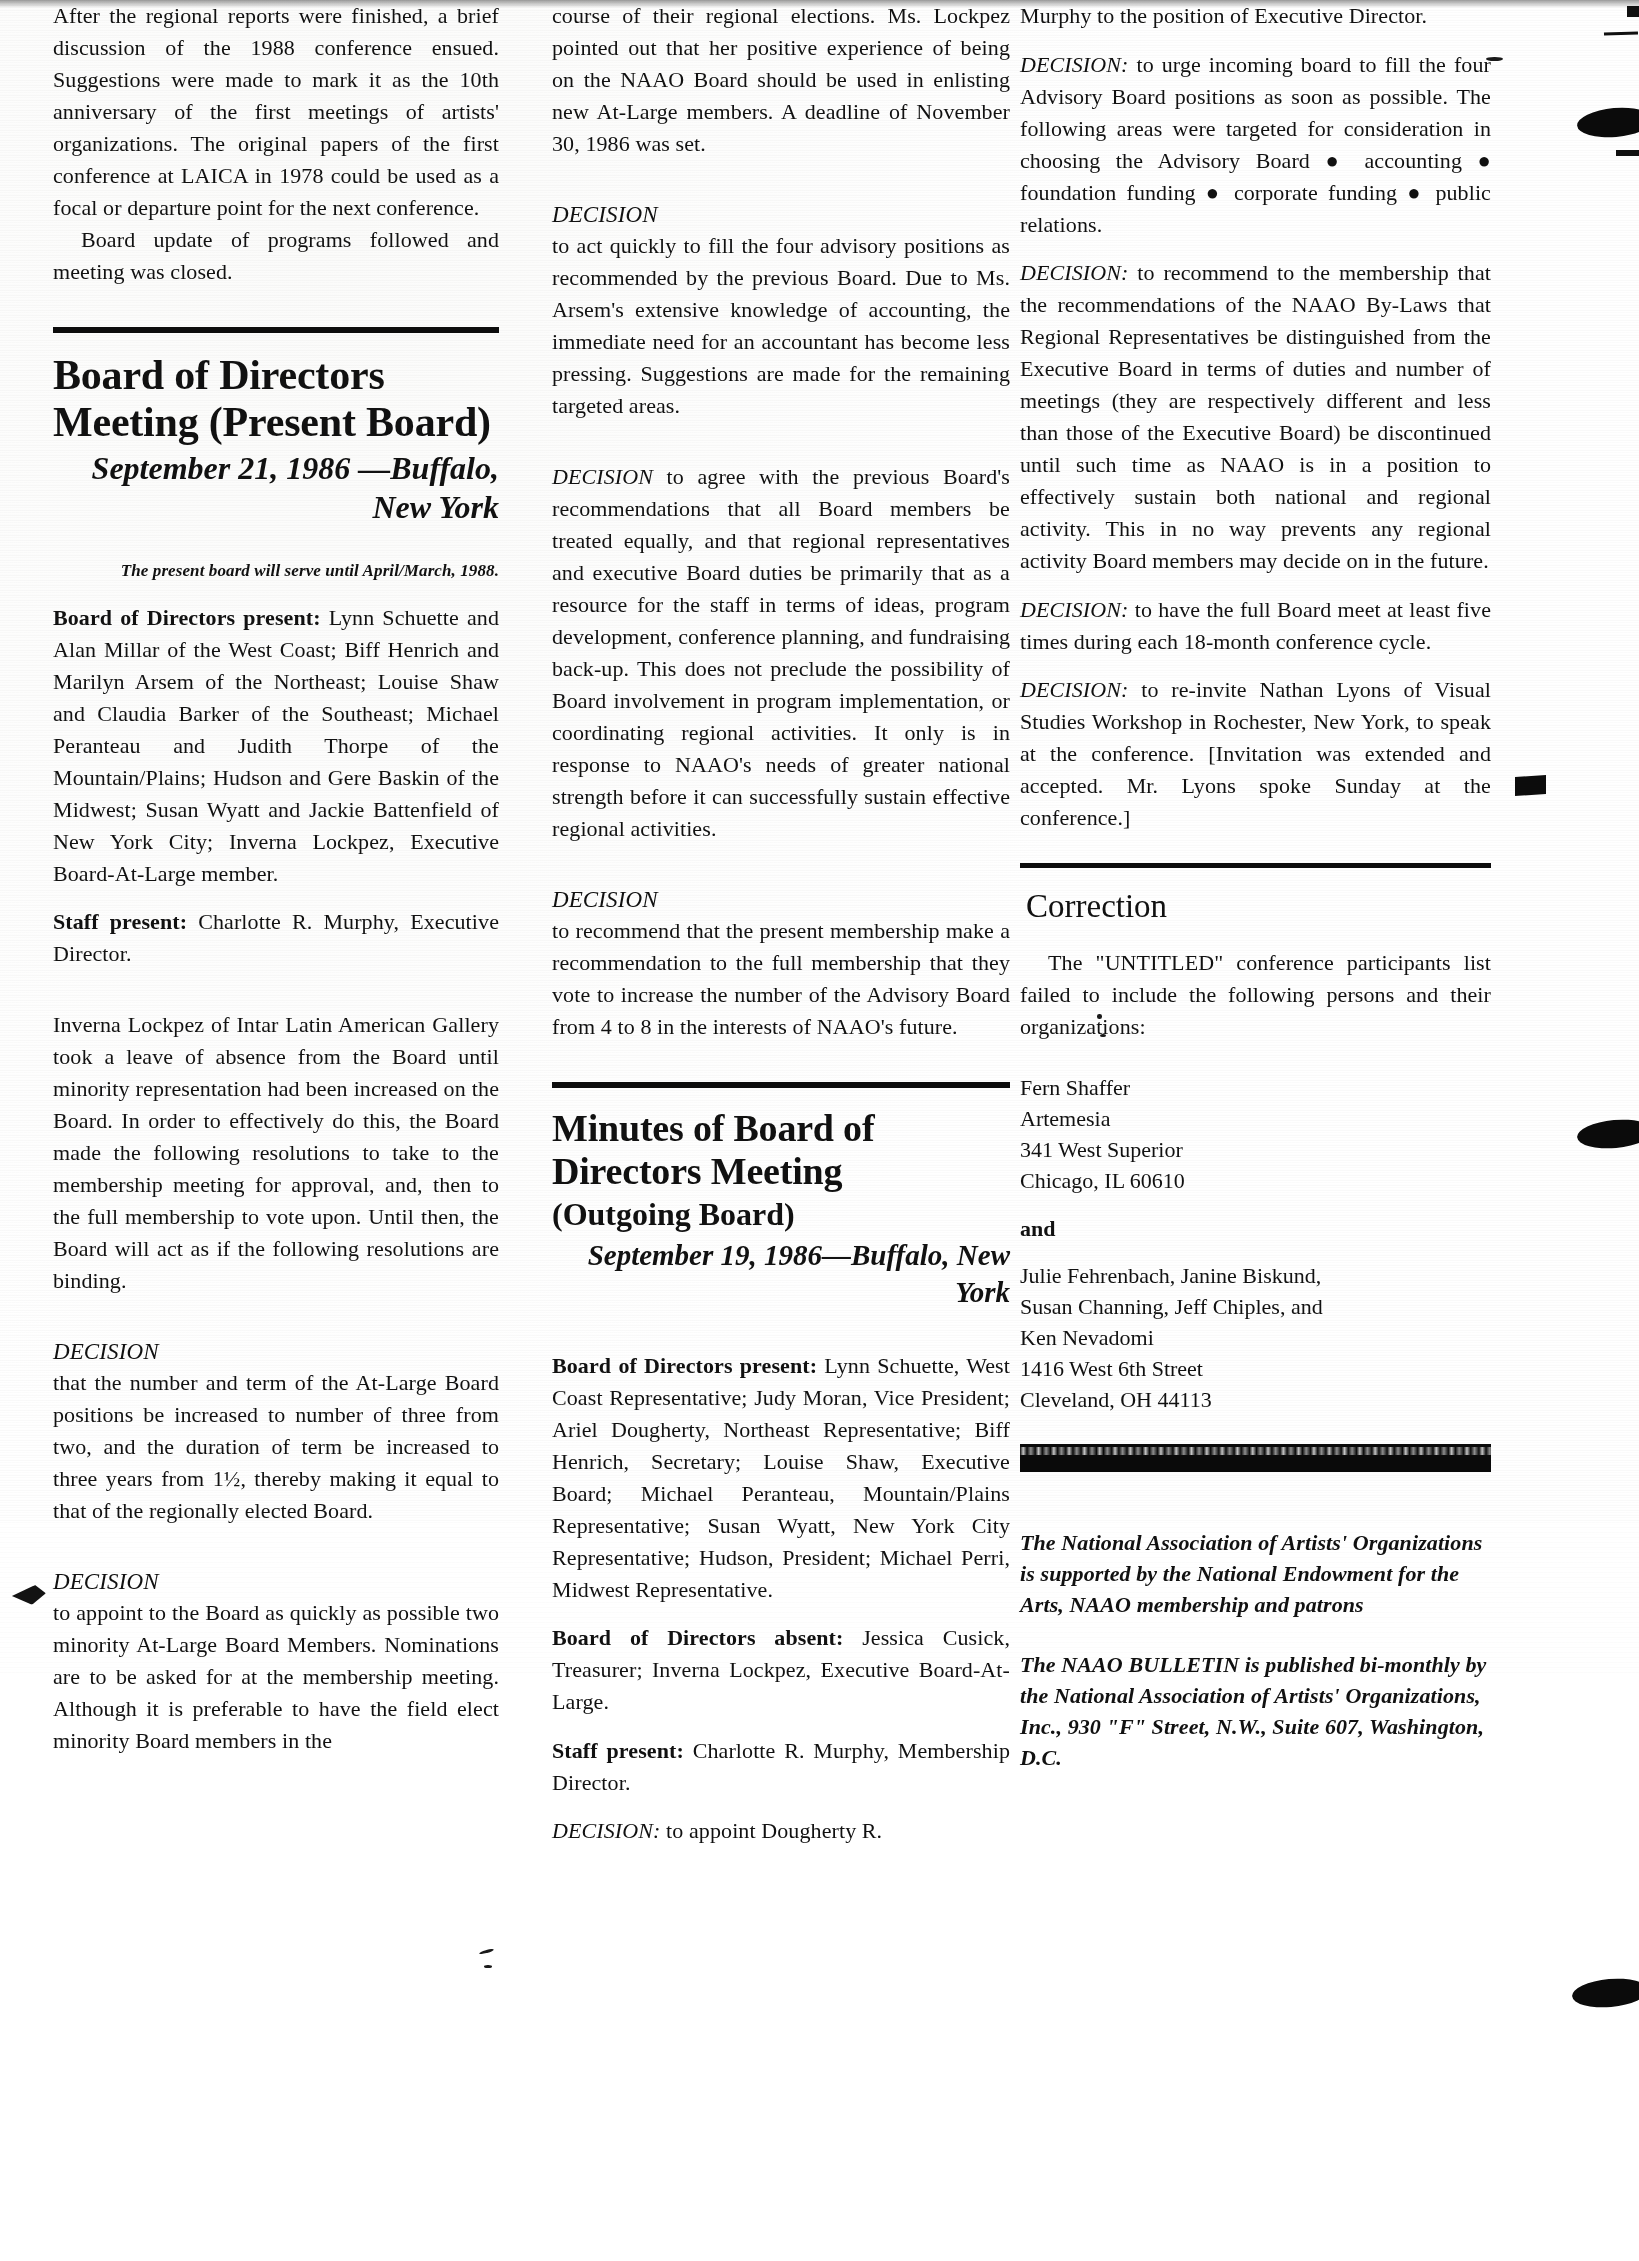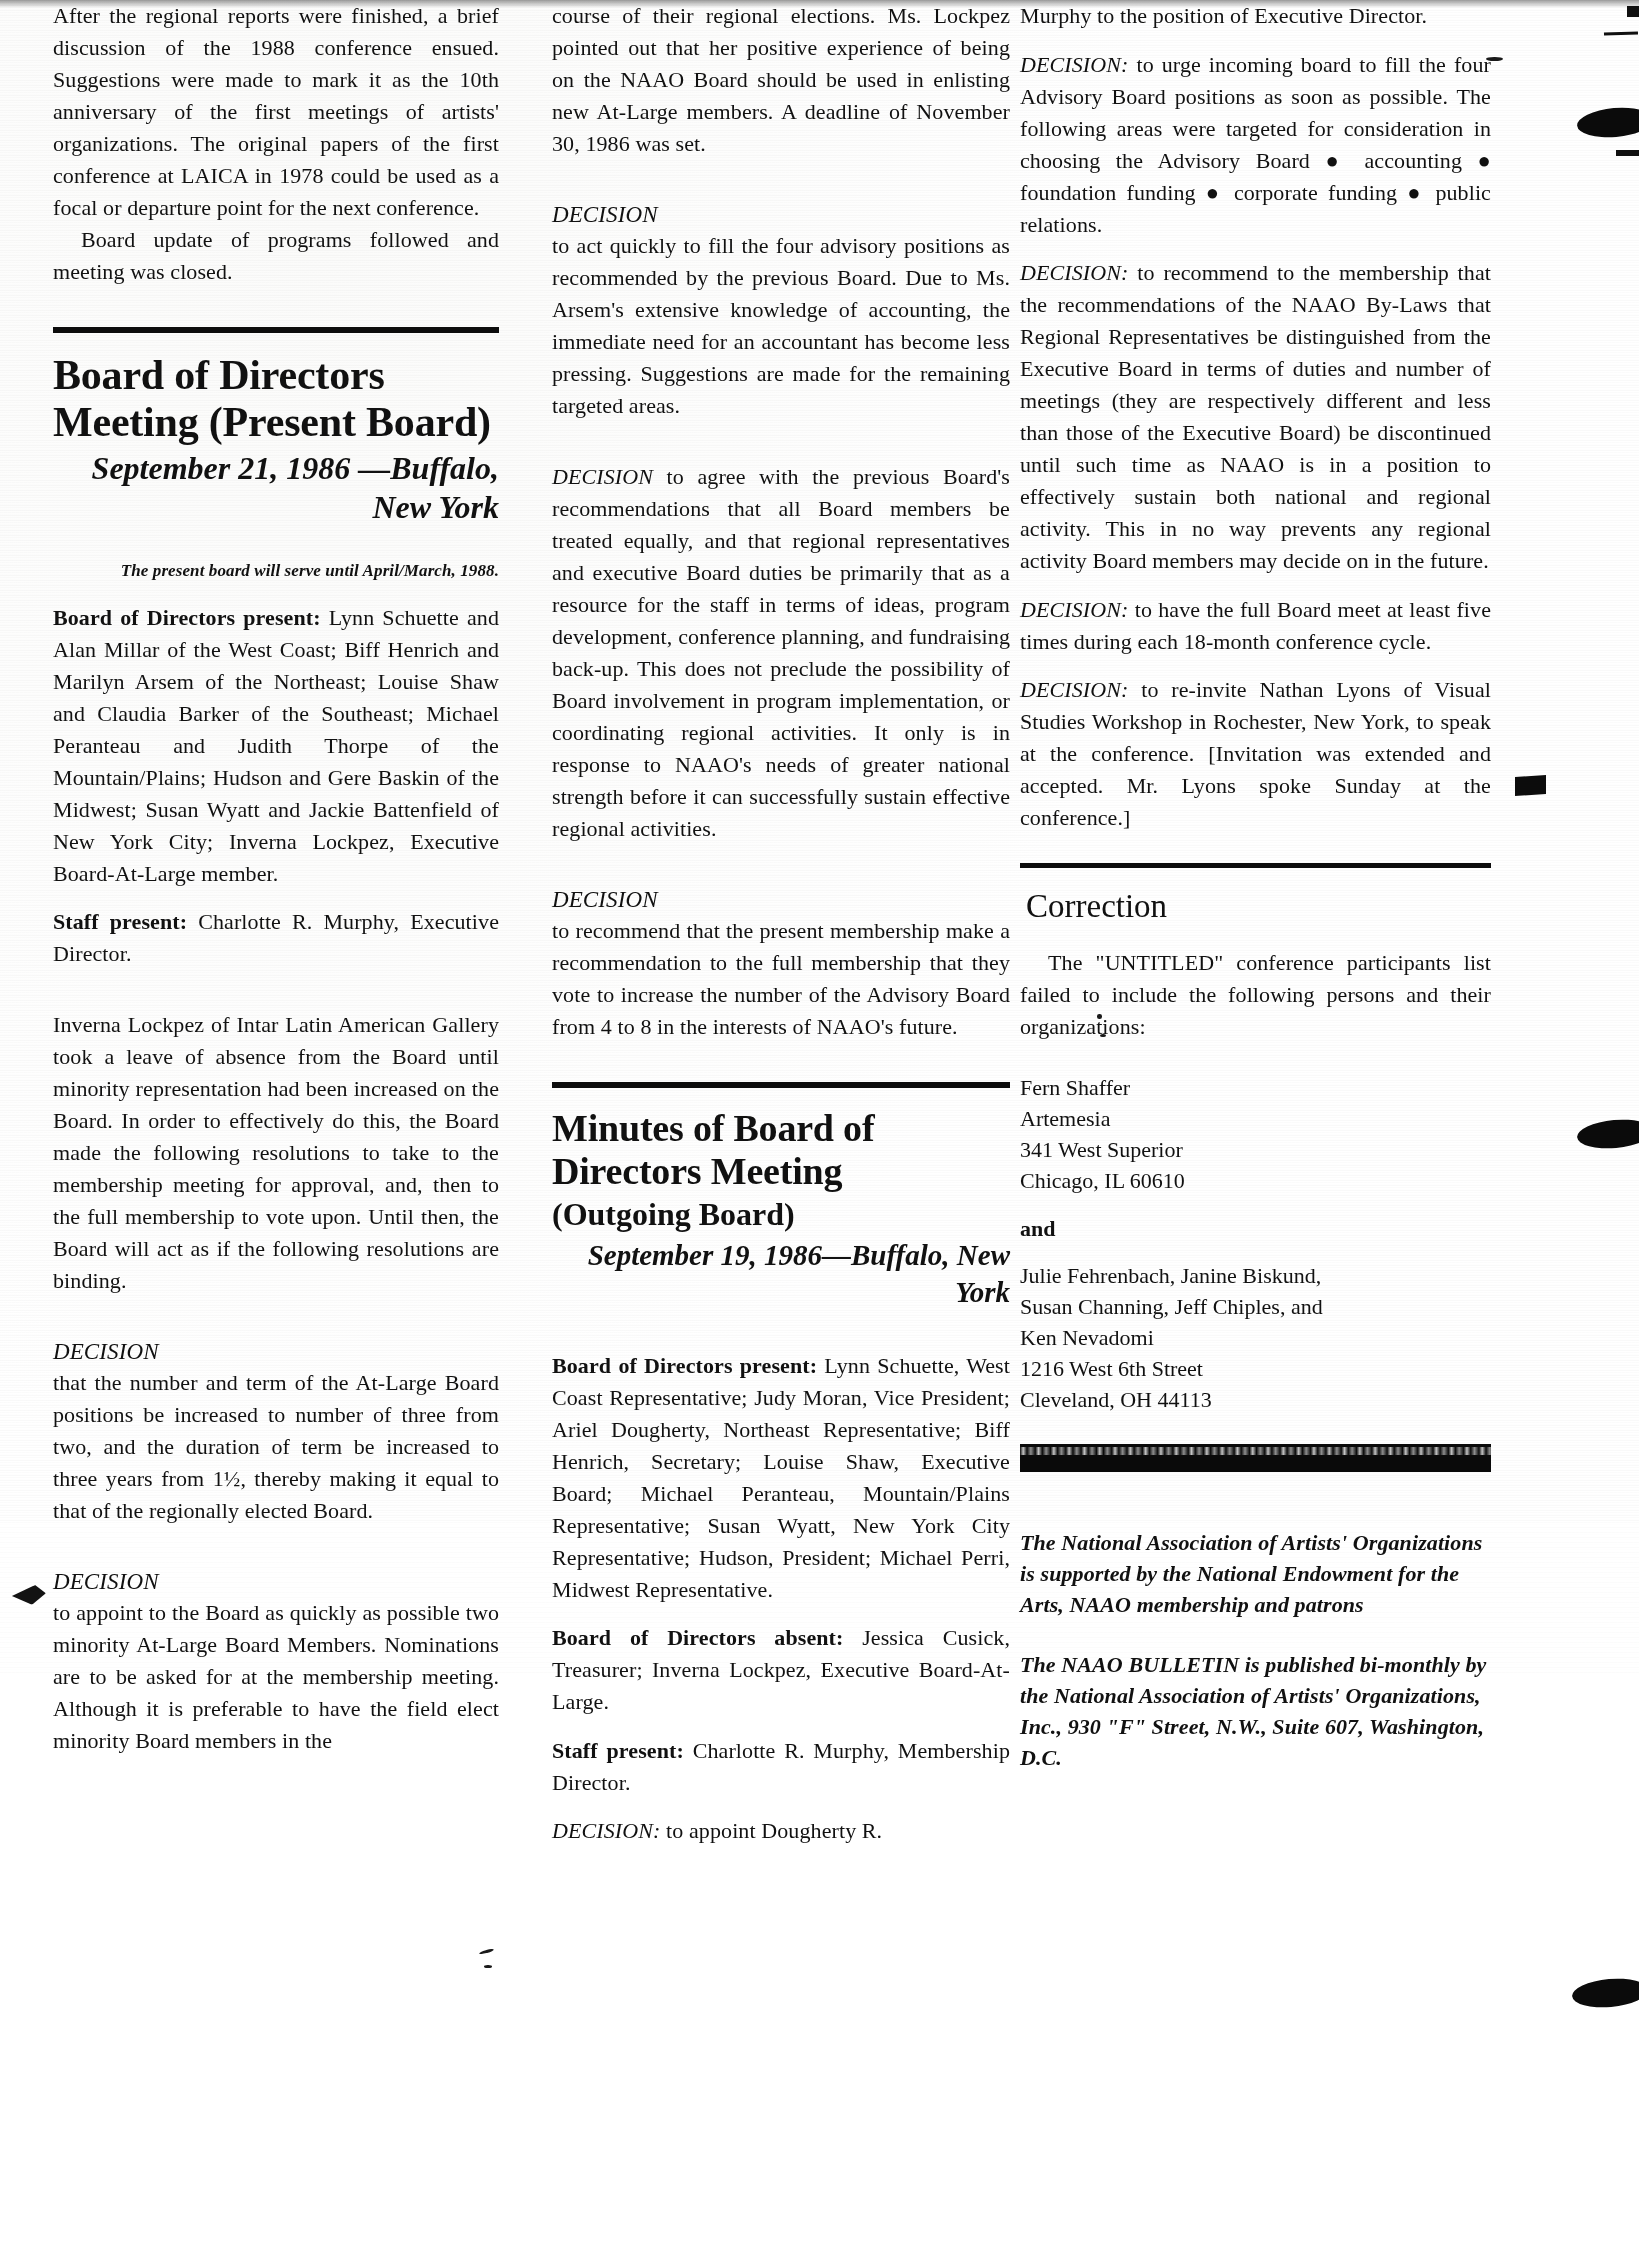--- a/index.html
+++ b/index.html
@@ -339,21 +339,21 @@
     <div class="gap-sm"></div>
 
     <div class="addr label">and</div>
 
     <div class="gap-sm"></div>
 
     <div class="addr">
       <div>Julie Fehrenbach, Janine Biskund,</div>
       <div>Susan Channing, Jeff Chiples, and</div>
       <div>Ken Nevadomi</div>
-      <div>1216 West 6th Street</div>
+      <div>1416 West 6th Street</div>
       <div>Cleveland, OH 44113</div>
     </div>
 
     <div class="gap-md"></div>
 
     <div class="blackbar"></div>
 
     <div class="gap-xl"></div>
 
     <p class="colophon">The National Association of Artists' Organizations is supported by the National Endowment for the Arts, NAAO membership and patrons</p>

